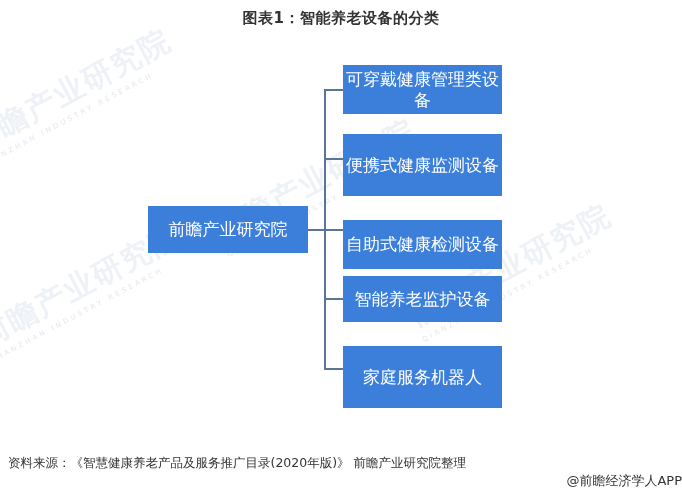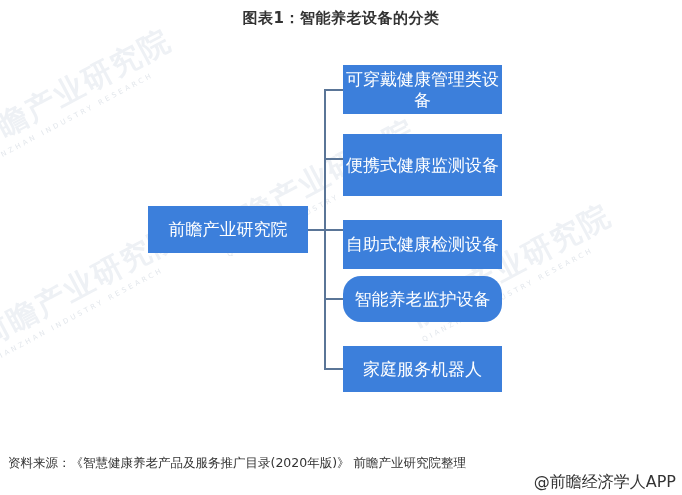--- a/index.html
+++ b/index.html
@@ -7,21 +7,21 @@
          font-family: "DejaVu Sans", "Liberation Sans", sans-serif; }
   .title { position: absolute; top: 9px; left: 0; width: 682px; text-align: center;
            font-size: 15px; font-weight: bold; color: #333333; letter-spacing: 0.5px; }
   .box { position: absolute; background: #3c7fdb; color: #ffffff;
          display: flex; align-items: center; justify-content: center; text-align: center;
          font-size: 17px; line-height: 21px; box-sizing: border-box; padding: 0 2px; }
   .root { left: 148px; top: 206px; width: 160px; height: 47px; font-size: 17px; }
   .child { left: 343px; width: 159px; }
   .line { position: absolute; background: #5a7597; }
   .source { position: absolute; left: 8px; top: 455px; font-size: 12.5px; color: #333333; text-align: center; }
-  .credit { position: absolute; right: 6px; top: 472px; font-size: 16px; color: #333333; }
+  .credit { position: absolute; right: 0; top: 472px; font-size: 13px; color: #333333; }
   .wm { position: absolute; color: #eef1f5; font-size: 30px; font-weight: bold;
         transform: rotate(-28deg); white-space: nowrap; letter-spacing: 2px;
         pointer-events: none; }
   .wm small { display: block; font-size: 7px; letter-spacing: 3px; font-weight: normal; color: #e3e7ec; }
 </style>
 </head>
 <body>
 
 <div class="wm" style="left:-40px; top:70px;">
   <span>前瞻产业研究院</span><small>QIANZHAN INDUSTRY RESEARCH</small>
@@ -52,21 +52,21 @@
 
 <div class="box child" style="top:65px; height:49px;">
   <span>可穿戴健康管理类设备</span>
 </div>
 <div class="box child" style="top:134px; height:62px;">
   <span>便携式健康监测设备</span>
 </div>
 <div class="box child" style="top:204px; height:49px;margin-top:16px;">
   <span>自助式健康检测设备</span>
 </div>
-<div class="box child" style="top:276px; height:46px;border-radius:18px;">
+<div class="box child" style="top:276px; height:46px;">
   <span>智能养老监护设备</span>
 </div>
-<div class="box child" style="top:346px; height:46px;">
+<div class="box child" style="top:346px; height:62px;">
   <span>家庭服务机器人</span>
 </div>
 
 <div class="source">资料来源：《智慧健康养老产品及服务推广目录(2020年版)》 前瞻产业研究院整理</div>
 <div class="credit">@前瞻经济学人APP</div>
 
 </body></html>

